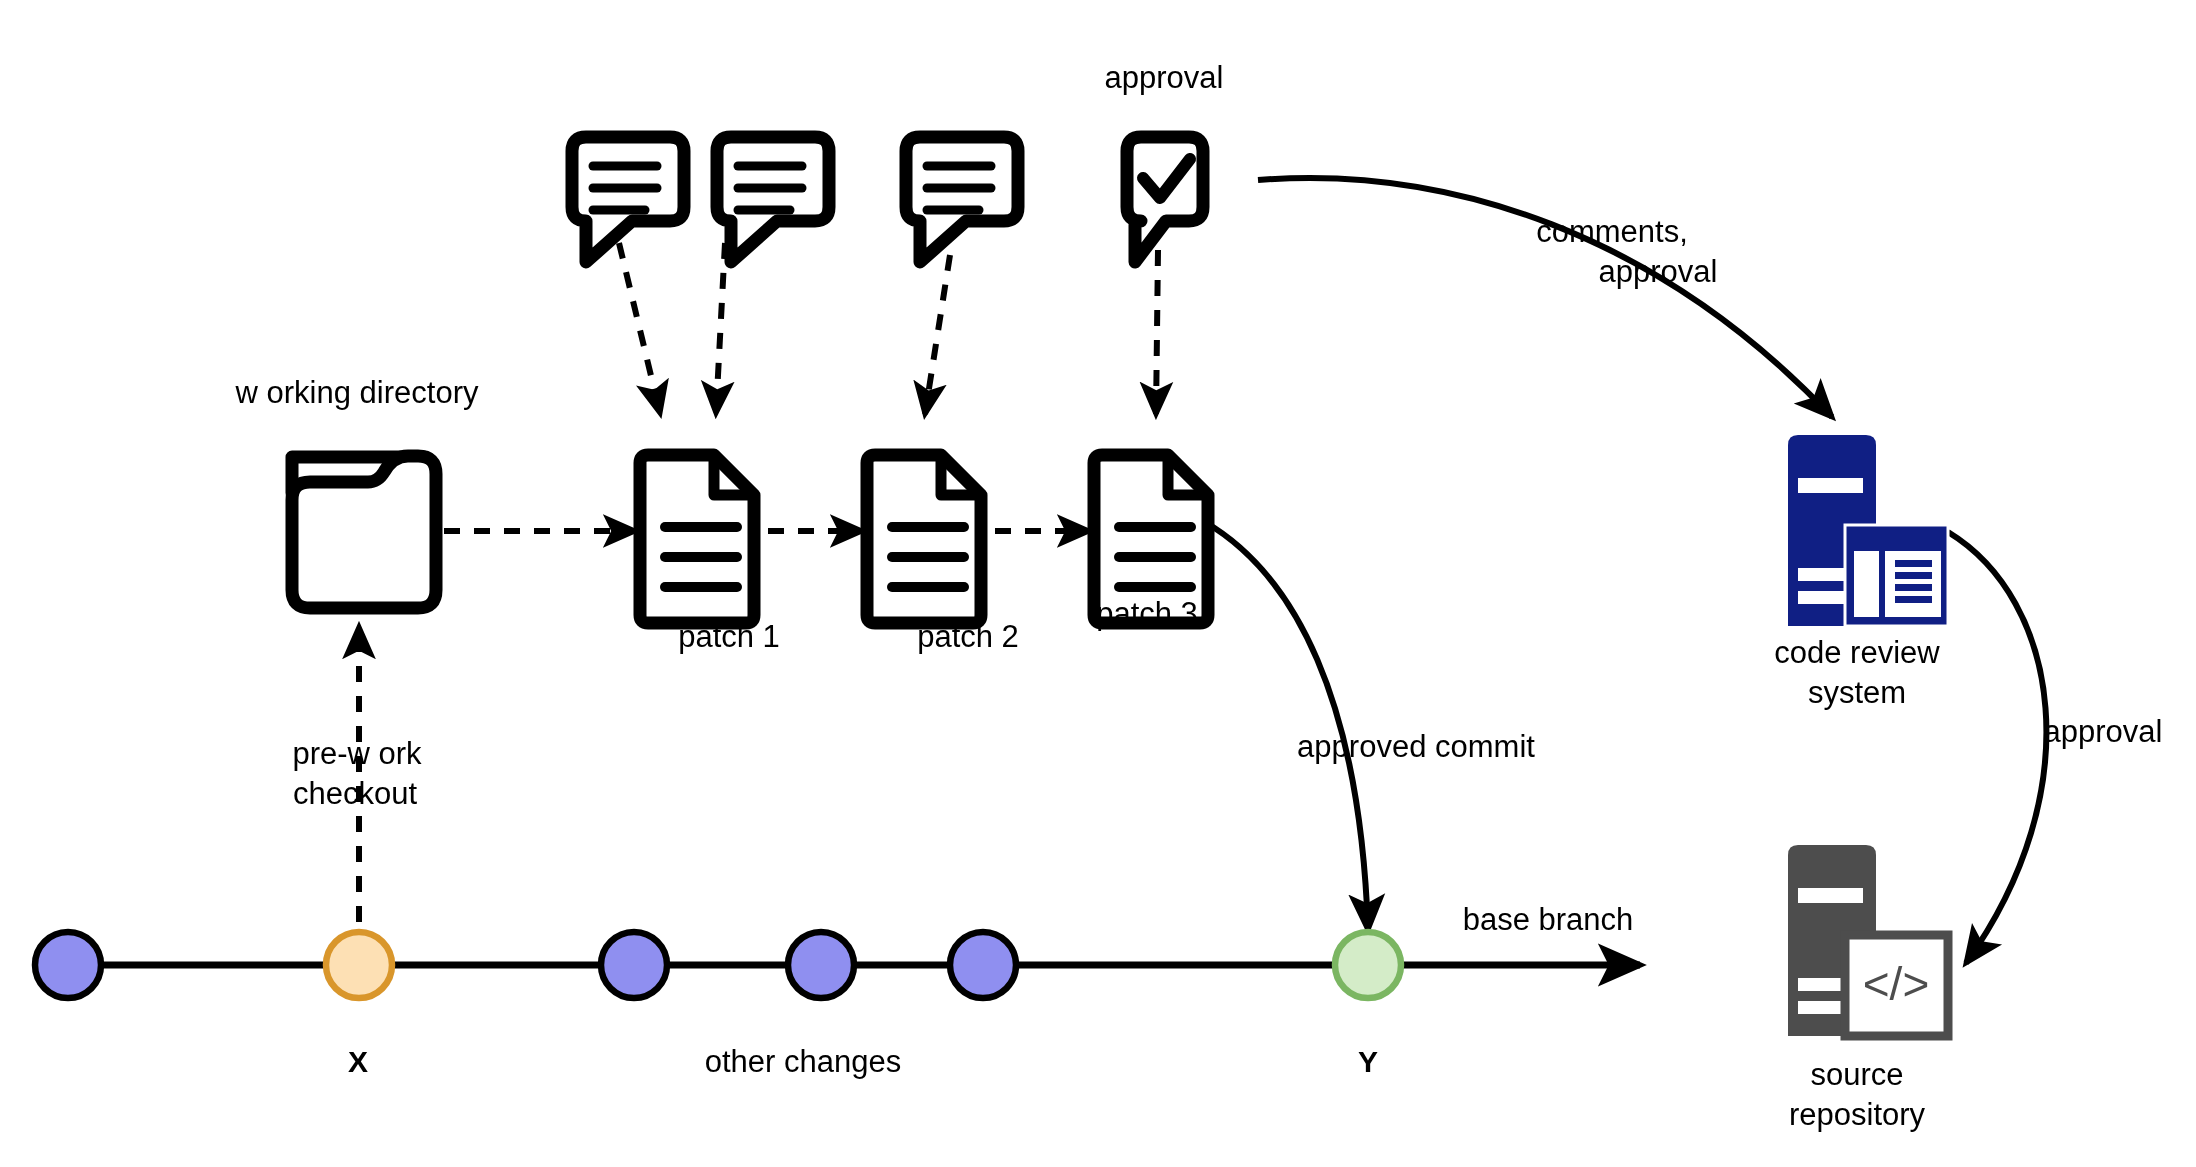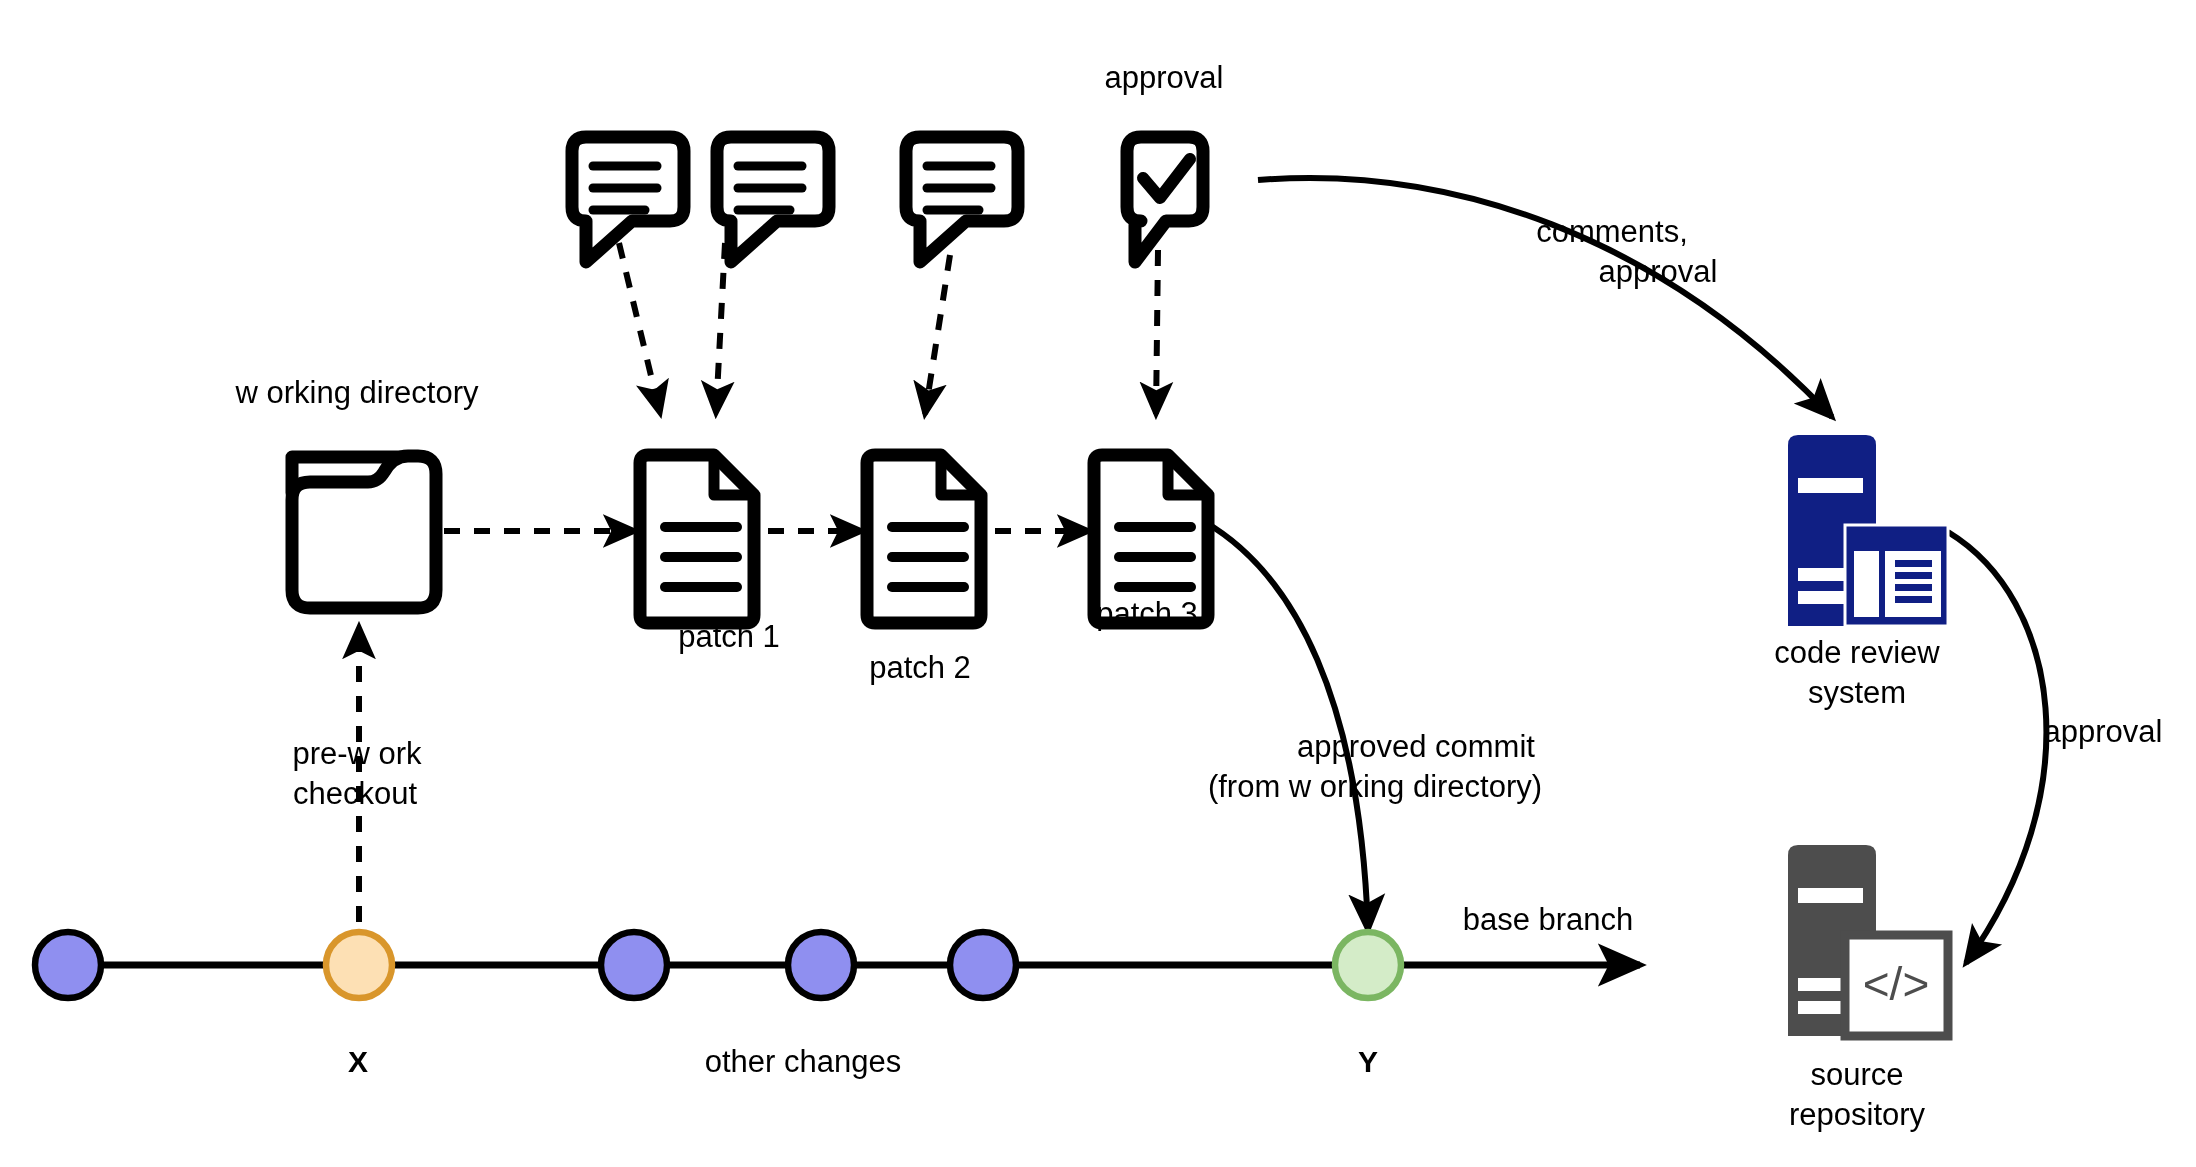--- a/index.html
+++ b/index.html
@@ -150,28 +150,27 @@
       <text x="1896" y="1000" font-family="Liberation Sans, sans-serif" font-size="46" fill="#4d4d4d" text-anchor="middle">&lt;/&gt;</text>
     </g>
   </svg>
 
 
   <div class="lbl" style="left:1164px; top:58px;">approval</div>
 
   <div class="lbl" style="left:357px; top:373px;">w orking directory</div>
 
   <div class="lbl" style="left:729px; top:617px;">patch 1</div>
-  <div class="lbl" style="left:920px; top:617px;margin-top:31px;">patch 2</div>
+  <div class="lbl" style="left:968px; top:617px;">patch 2</div>
   <div class="lbl" style="left:1147px; top:594px;">patch 3</div>
 
   <div class="lbl" style="left:357px; top:734px;text-align:center;">pre-w ork</div>
   <div class="lbl" style="left:355px; top:774px;">checkout</div>
 
   <div class="lbl" style="left:1375px; top:727px;margin-left:41px;">approved commit</div>
-  <div class="lbl" style="left:1375px; top:767px;">(from w orking directory)</div>
 
   <div class="lbl" style="left:1548px; top:900px;">base branch</div>
 
   <div class="lbl bold" style="left:358px; top:1042px;">X</div>
   <div class="lbl" style="left:803px; top:1042px;">other changes</div>
   <div class="lbl bold" style="left:1368px; top:1042px;">Y</div>
 
   <div class="lbl" style="left:1612px; top:212px;">comments,</div>
   <div class="lbl" style="left:1658px; top:252px;">approval</div>
 

